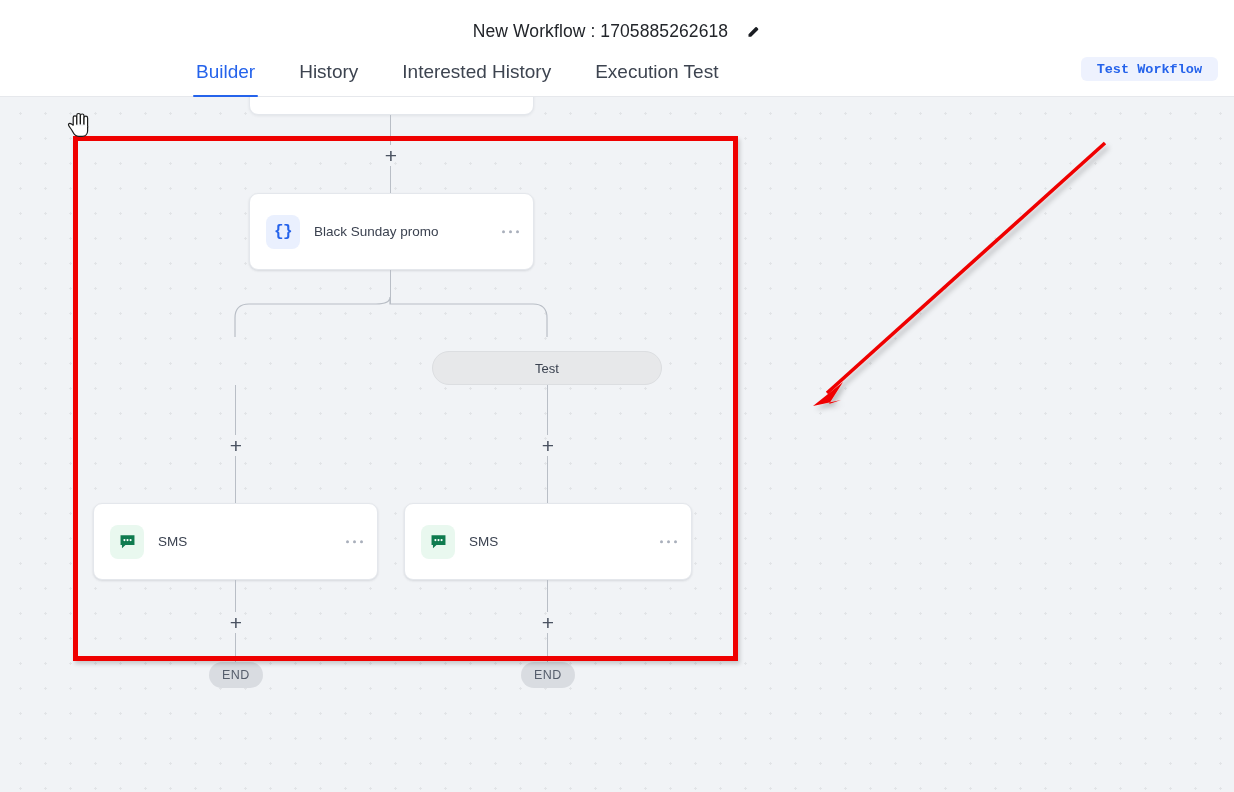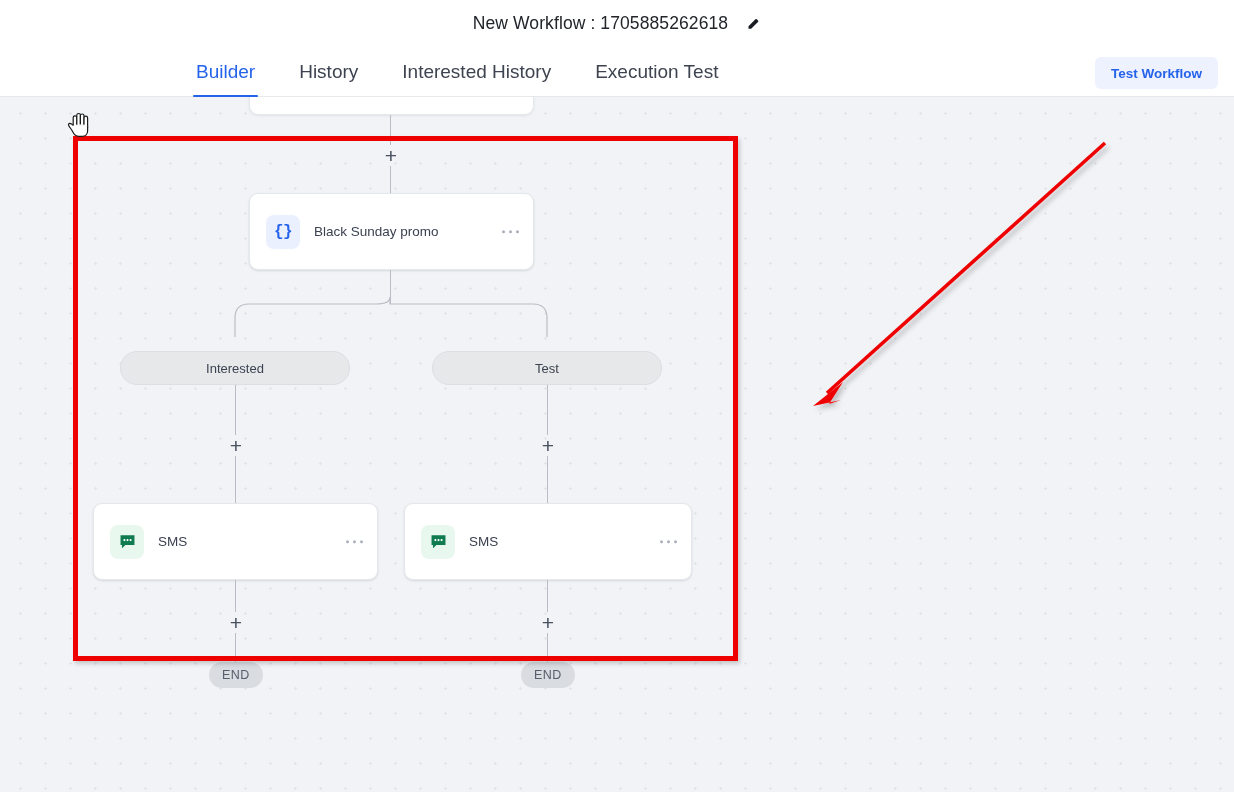--- a/index.html
+++ b/index.html
@@ -5,21 +5,21 @@
   * { box-sizing: border-box; margin: 0; padding: 0; }
   html, body {
     width: 1234px; height: 792px;
     overflow: hidden;
     font-family: "Liberation Sans", sans-serif;
     background: #ffffff;
   }
 
   
   .header {
-    position: absolute; left: 0; top: 0; width: 1234px; height: 47px;
+    position: absolute; left: 0; top: 8px; width: 1234px; height: 47px;
     background: #ffffff;
   }
   .title-row {
     position: absolute; left: 0; top: 0; width: 1234px; height: 47px;
     display: flex; align-items: center; justify-content: center;
   }
   .wf-title {
     font-size: 17.5px; color: #22252a; letter-spacing: .1px;
     white-space: nowrap;
   }
@@ -46,25 +46,25 @@
     cursor: pointer; position: relative;
     white-space: nowrap;
   }
   .tab.active { color: #2563eb; font-weight: 500; }
   .tab.active::after {
     content: ""; position: absolute; left: -3px; right: -3px; bottom: 0;
     height: 2.5px; background: #2563eb; border-radius: 2px;
   }
   .test-btn {
     position: absolute; right: 16px; top: 10px;
-    height: 24px; padding: 16px 16px;
+    height: 24px; padding: 8px 16px;
     display: flex; align-items: center; justify-content: center;
     background: #eef2fe; border: none; border-radius: 6px;
     color: #2563eb; font-size: 13.5px; font-weight: 600;
-    font-family: Liberation Sans, sans-serif;
+    font-family: Liberation Mono, monospace;
     cursor: pointer; white-space: nowrap;
   }
 
   
   .canvas {
     position: absolute; left: 0; top: 97px; width: 1234px; height: 695px;
     background-color: #f1f3f6;
     background-image: radial-gradient(#e2e4e7 1.15px, transparent 1.2px);
     background-size: 25px 25px;
     background-position: 8px 4px;
@@ -193,23 +193,20 @@
           <i></i>
       </span>
     </div>
 
     <div class="conn v" style="left:390px; top:173px; height:34px;"></div>
     <svg class="anno-arrow" style="left:0; top:0; width:1234px; height:695px;">
       <path d="M235,240 L235,221 Q235,207 249,207 L376,207 Q390,207 390,200 L390,207
                Q390,207 404,207 L533,207 Q547,207 547,221 L547,240" fill="none" stroke="#b9bec6" stroke-width="1.2"></path>
     </svg>
 
-    <div class="pill" style="left:120px; top:254px; width:230px;">
-      <span>Interested</span>
-    </div>
     <div class="pill" style="left:432px; top:254px; width:230px;">
       <span>Test</span>
     </div>
 
     <div class="conn v" style="left:235px; top:288px; height:50px;"></div>
     <div class="plus" style="left:225px; top:337px;">+</div>
     <div class="conn v" style="left:235px; top:359px; height:47px;"></div>
 
     <div class="node" style="left:93px; top:406px; width:285px; height:77px;">
       <span class="node-ico ico-sms">

